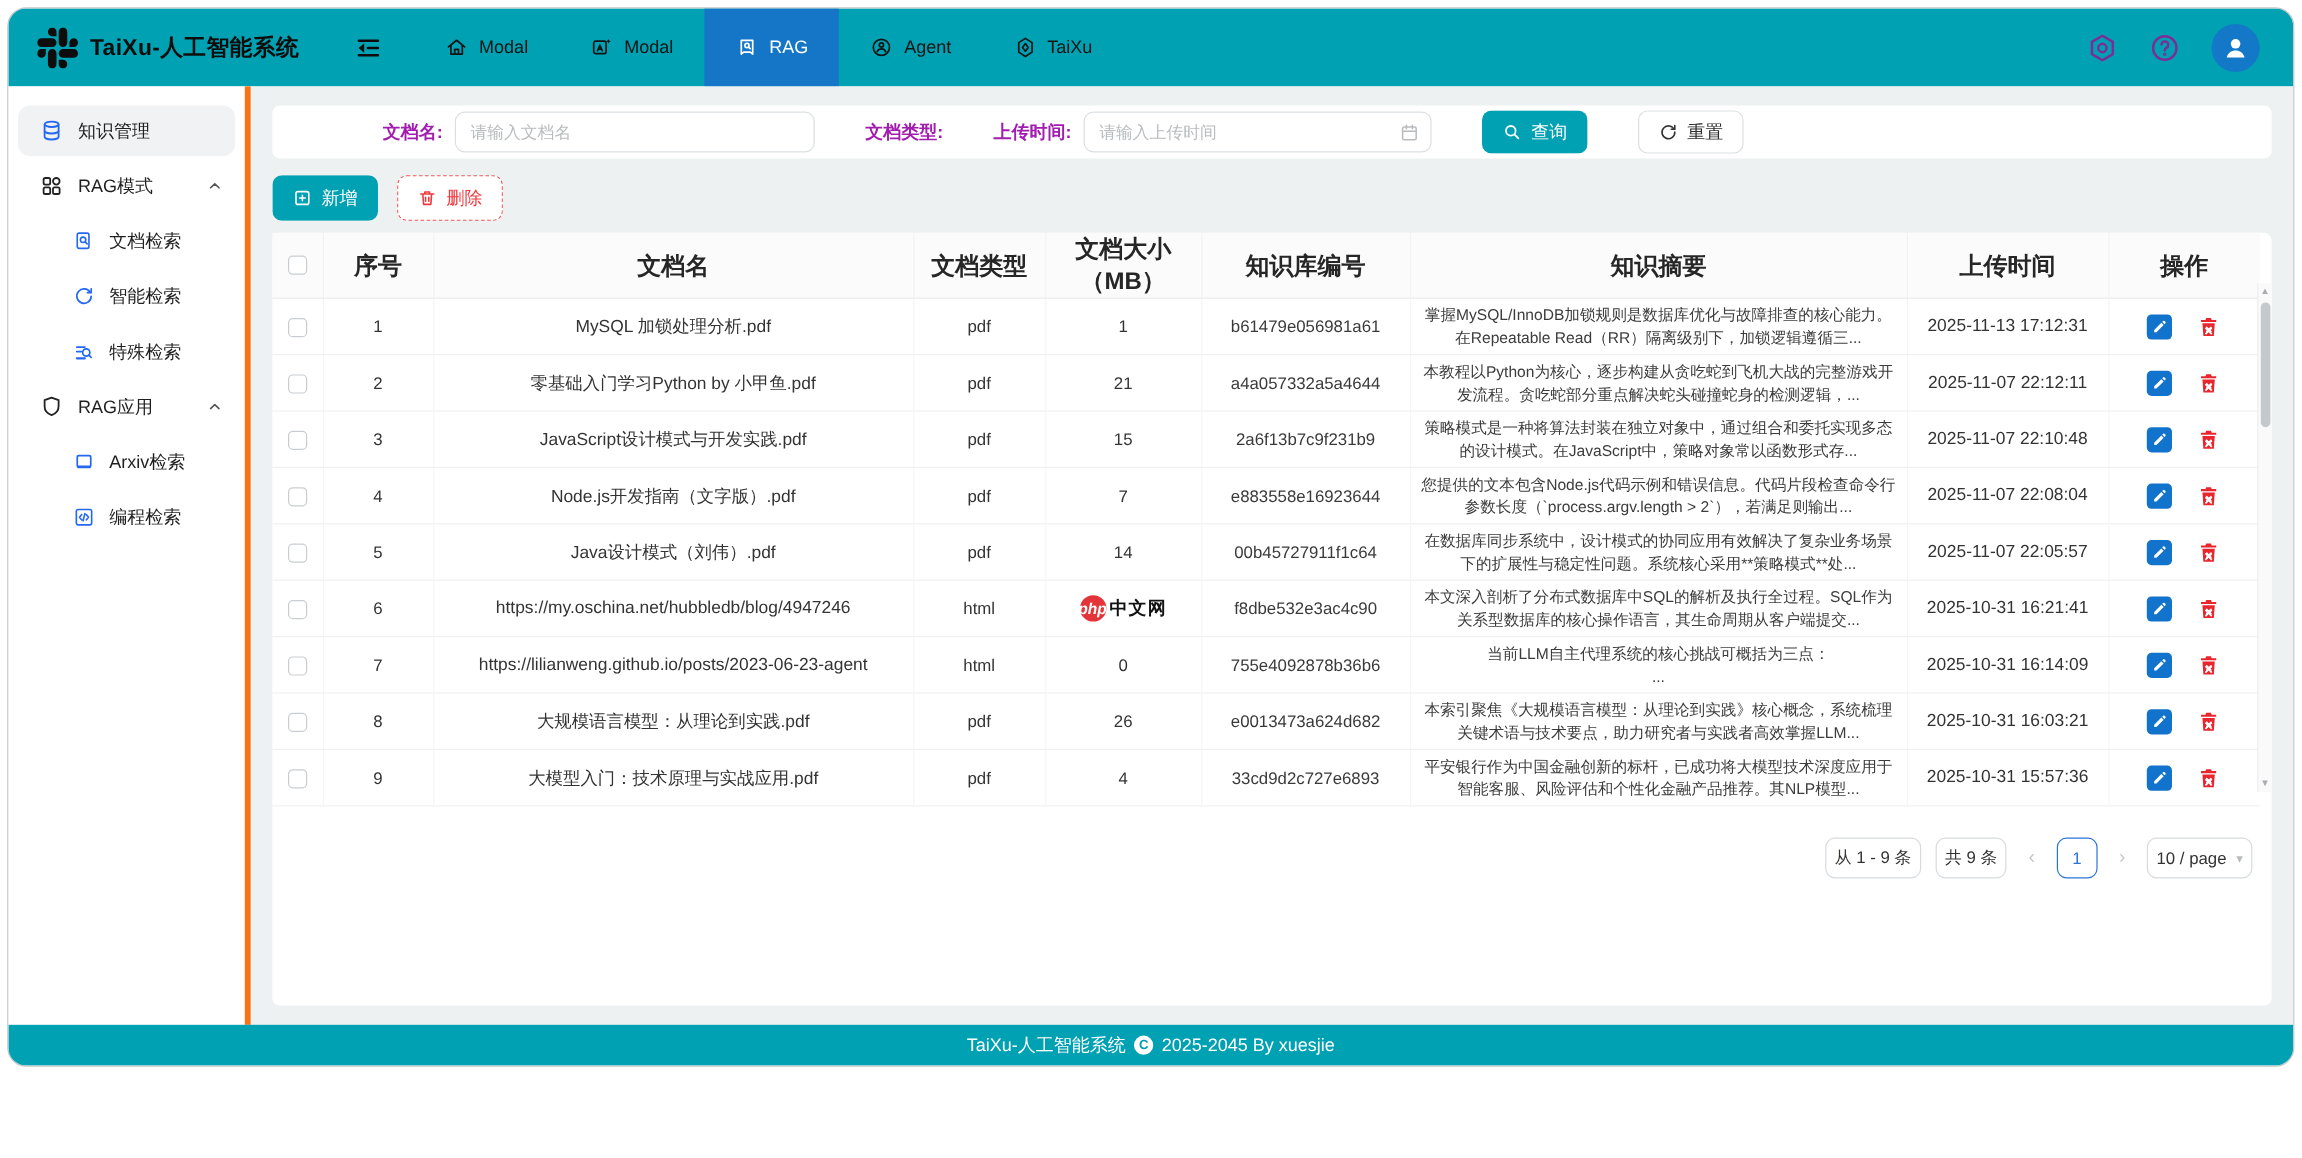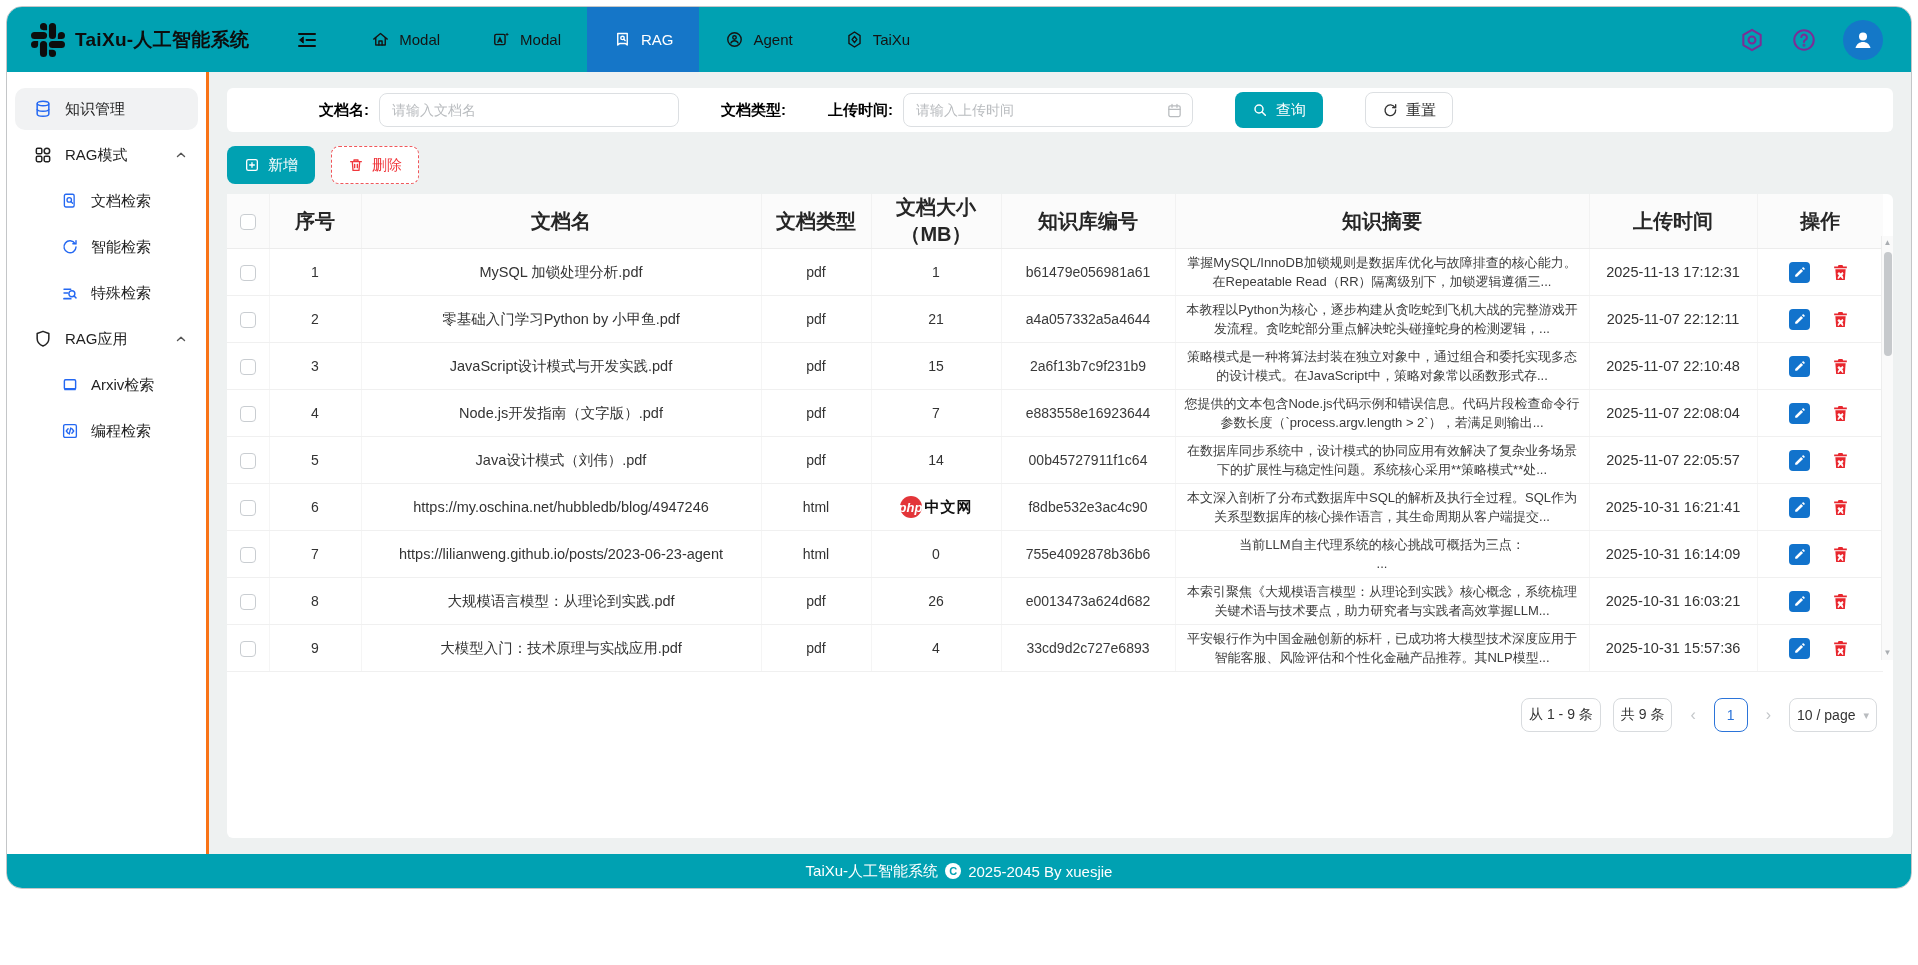--- a/index.html
+++ b/index.html
@@ -16,31 +16,31 @@
   .nav-item svg { stroke:#141414; }
   .nav-item.active { background:#1576c8; color:#fff; }
   .nav-item.active svg { stroke:#fff; }
   .topbar-spacer { flex:1; }
   .topbar-right { display:flex; align-items:center; gap:26px; padding-right:28px; }
   .round-icon { cursor:pointer; display:flex; }
   .avatar { width:40px; height:40px; border-radius:50%; background:#1478c8; display:flex; align-items:center; justify-content:center; cursor:pointer; }
 
   
   .mainrow { flex:1; display:flex; min-height:0; }
-  .sidebar { width:202px; background:#fff; border-right:3px solid #f97316; padding:16px 8px; flex-shrink:0; }
+  .sidebar { width:202px; background:#fff; border-right:5px solid #f97316; padding:16px 8px; flex-shrink:0; }
   .side-item { height:42px; margin-bottom:4px; display:flex; align-items:center; gap:12px; padding:0 10px 0 18px; font-size:15px; color:#1f1f1f; border-radius:10px; cursor:pointer; }
   .side-item.active { background:#f1f2f3; }
   .side-item.sub { padding-left:46px; }
   .side-item .grow { flex:1; }
   .content { flex:1; background:#eef1f1; padding:16px 18px; display:flex; flex-direction:column; min-width:0; }
 
   
   .filter-card { background:#fff; border-radius:6px; height:44px; display:flex; align-items:center; padding:0 16px 0 92px; gap:42px; flex-shrink:0; }
   .filter-item { display:flex; align-items:center; gap:10px; }
-  .filter-label { font-size:15px; font-weight:bold; color:#000000; white-space:nowrap; }
+  .filter-label { font-size:15px; font-weight:bold; color:#a21caf; white-space:nowrap; }
   .f-input { position:relative; display:flex; align-items:center; }
   .f-input input { width:300px; height:34px; border:1px solid #dcdfe2; border-radius:8px; padding:0 12px; font-size:14px; color:#333; outline:none; background:#fff; font-family:inherit; }
   .f-input input::placeholder { color:#b9bcbf; }
   .f-input.with-icon input { padding-right:46px; width:290px; }
   .f-input .cal { position:absolute; right:10px; display:flex; }
   .btn { display:inline-flex; align-items:center; justify-content:center; gap:8px; height:36px; padding:0 16px; border-radius:8px; font-size:15px; cursor:pointer; border:1px solid transparent; background:#fff; font-family:inherit; white-space:nowrap; }
   .btn-primary { background:#00a1b2; color:#fff; }
   .btn-plain { border-color:#dcdfe2; color:#2b2b2b; }
   .btn-danger-dashed { border:1px dashed #f0565a; color:#f0383d; }
 

